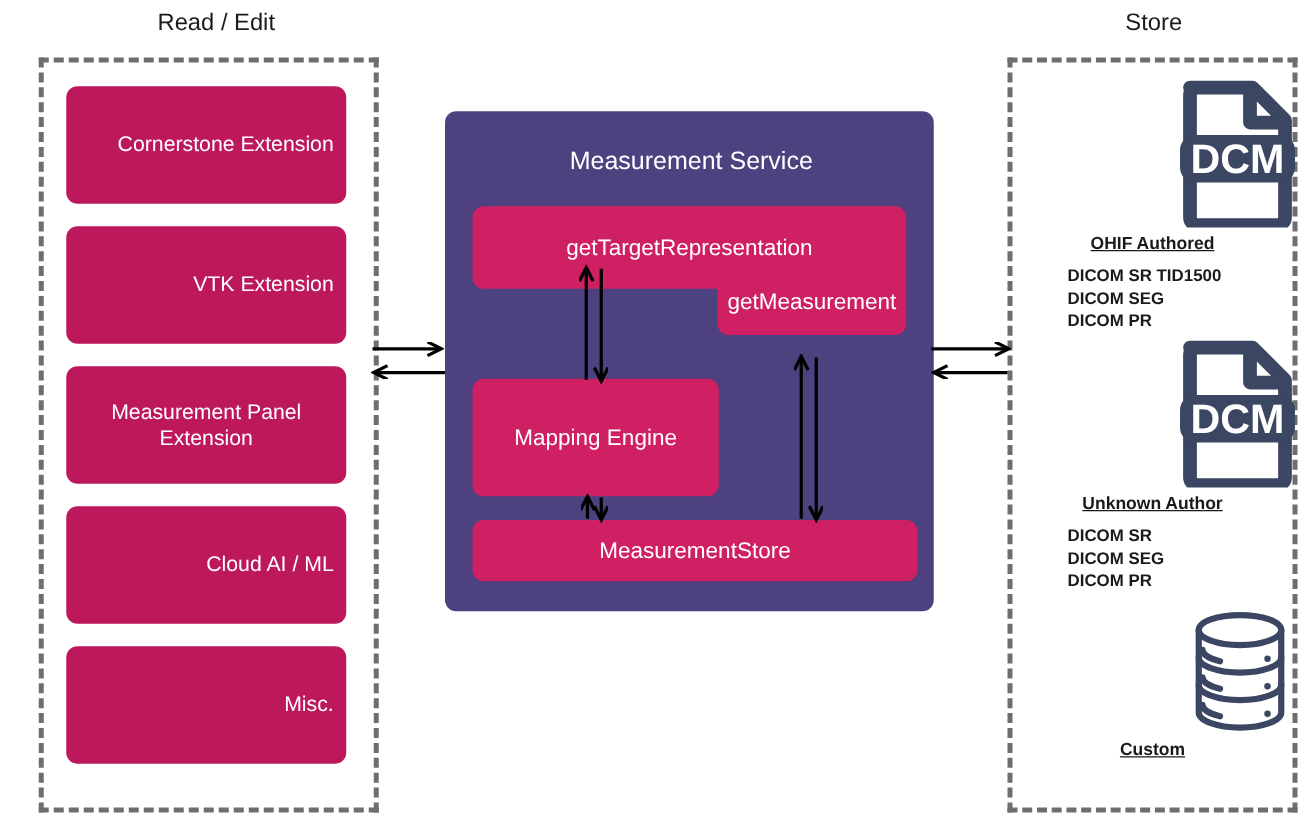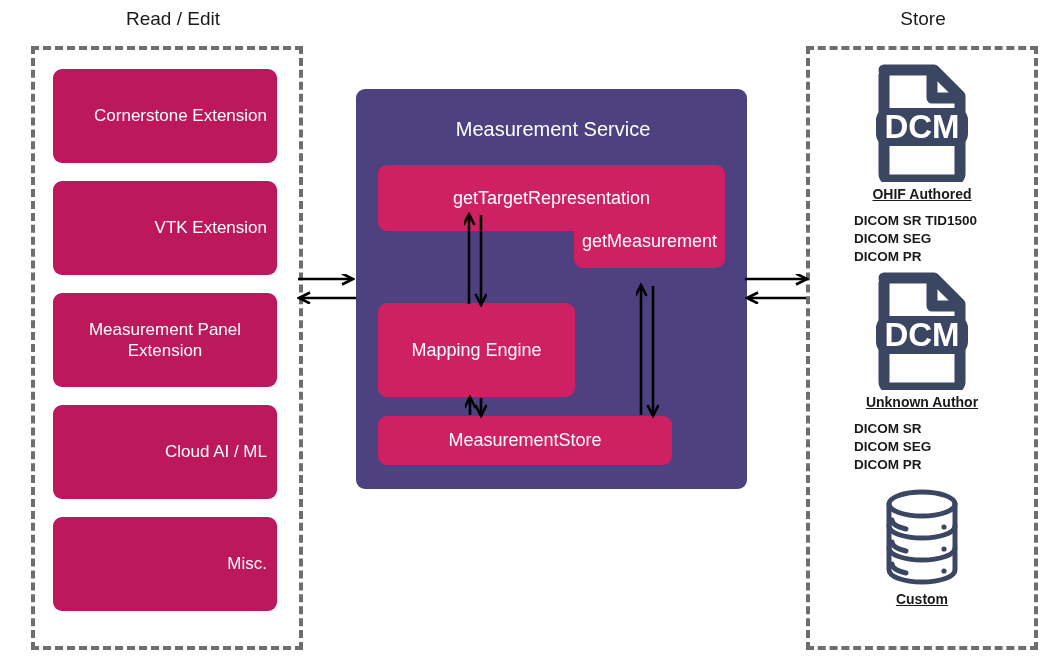--- a/index.html
+++ b/index.html
@@ -93,21 +93,21 @@
     align-items: center;
     justify-content: center;
     text-align: center;
     font-size: 18px;
     box-sizing: border-box;
     padding: 3px 8px;
   }
   #box-get-target   { left: 378px; top: 165px; width: 347px; height: 66px; }
   #box-get-measure  { left: 574px; top: 214px; width: 151px; height: 54px; }
   #box-mapping      { left: 378px; top: 303px; width: 197px; height: 94px; }
-  #box-store        { left: 378px; top: 416px; width: 294px; height: 49px; }
+  #box-store        { left: 378px; top: 416px; width: 356px; height: 49px; }
 
   
   .store-item { position: absolute; left: 806px; width: 232px; text-align: center; }
   #store-item-0 { top: 62px; }
   #store-item-1 { top: 270px; }
   #store-item-2 { top: 487px; }
 
   .store-caption {
     font-size: 14px;
     font-weight: bold;
@@ -119,21 +119,21 @@
     margin-top: 10px;
     font-size: 13.5px;
     font-weight: bold;
     color: #1a1a1a;
     text-align: left;
     padding-left: 48px;
     line-height: 1.33;
   }
   .store-formats div { white-space: nowrap; }
 
-  .icon-wrap { display: block; line-height: 0; }
+  .icon-wrap { display: block; line-height: 0; text-align: right; }
 
   
   #arrows {
     position: absolute;
     left: 0; top: 0;
     width: 1047px; height: 665px;
     pointer-events: none;
   }
 </style>
 </head>

